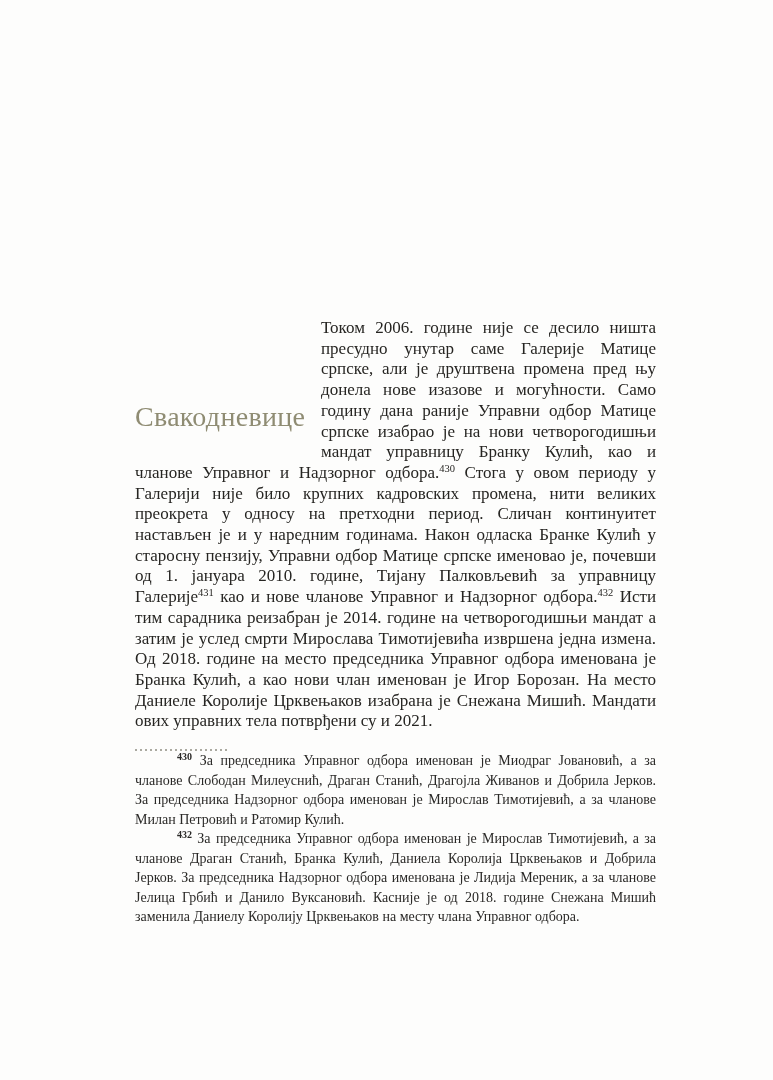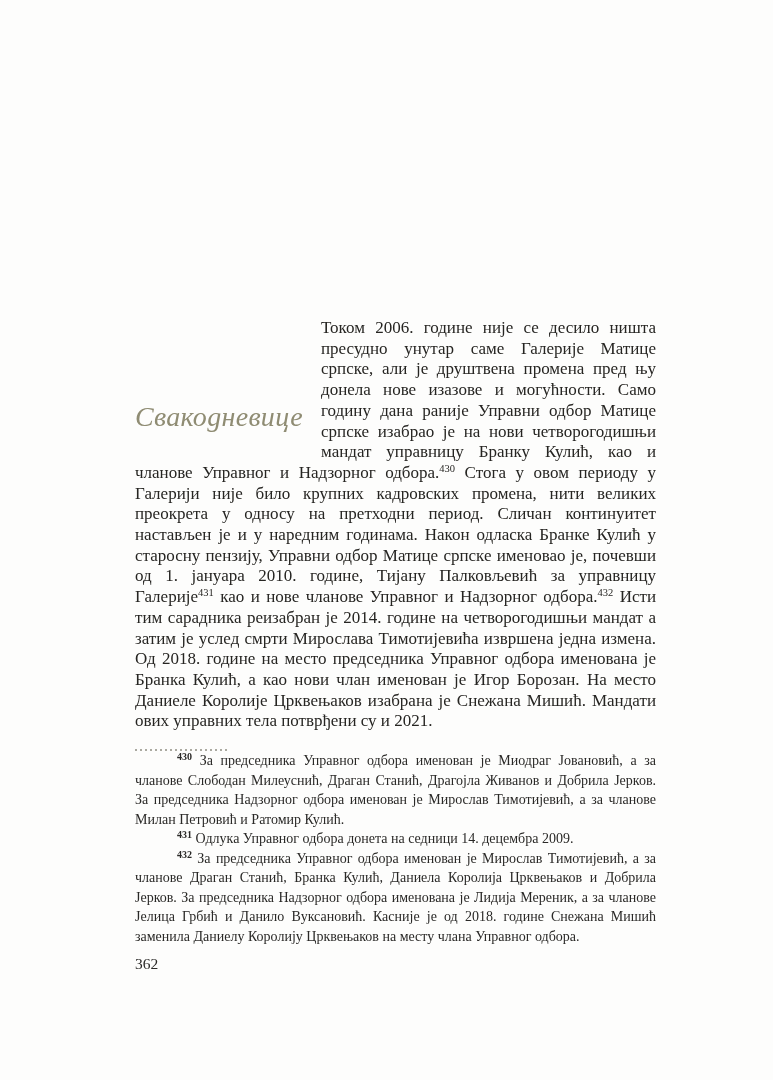--- a/index.html
+++ b/index.html
@@ -37,21 +37,20 @@
   .heading-float {
     float: left;
     width: 186px;
     height: 81px;
     margin-top: 62px;
     box-sizing: border-box;
     padding-top: 23px;
   }
   .section-heading {
     display: block;
-    font-style: italic;
     font-size: 28px;
     line-height: 1;
     color: #8f8c73;
     white-space: nowrap;
     letter-spacing: 0.3px;
   }
   .footnote-sep {
     margin-top: 17px;
     width: 93px;
     height: 2px;
@@ -89,19 +88,17 @@
     <p class="body-para">
       <span class="heading-float">
           <span class="section-heading">Свакодневице</span>
         </span><span>Током 2006. године није се десило ништа пресудно унутар саме Галерије Матице српске, али је друштвена промена пред њу донела нове изазове и могућности. Само годину дана раније Управни одбор Матице српске изабрао је на нови четворогодишњи мандат управницу Бранку Кулић, као и чланове Управног и Надзорног одбора.</span><sup>430</sup><span> Стога у овом периоду у Галерији није било крупних кадровских промена, нити великих преокрета у односу на претходни период. Сличан континуитет настављен је и у наредним годинама. Након одласка Бранке Кулић у старосну пензију, Управни одбор Матице српске именовао је, почевши од 1. јануара 2010. године, Тијану Палковљевић за управницу Галерије</span><sup>431</sup><span> као и нове чланове Управног и Надзорног одбора.</span><sup>432</sup><span> Исти тим сарадника реизабран је 2014. године на четворогодишњи мандат а затим је услед смрти Мирослава Тимотијевића извршена једна измена. Од 2018. године на место председника Управног одбора именована је Бранка Кулић, а као нови члан именован је Игор Борозан. На место Даниеле Королије Црквењаков изабрана је Снежана Мишић. Мандати ових управних тела потврђени су и 2021.</span>
     </p>
 
     <div class="footnote-sep"></div>
 
     <div class="footnotes">
       <p class="footnote"><sup class="fn-marker">430</sup> <span>За председника Управног одбора именован је Миодраг Јовановић, а за чланове Слободан Милеуснић, Драган Станић, Драгојла Живанов и Добрила Јерков. За председника Надзорног одбора именован је Мирослав Тимотијевић, а за чланове Милан Петровић и Ратомир Кулић.</span></p>
-      <p class="footnote"><sup class="fn-marker">431</sup> <span>Одлука Управног одбора донета на седници 14. децембра 2009.</span></p>
       <p class="footnote"><sup class="fn-marker">432</sup> <span>За председника Управног одбора именован је Мирослав Тимотијевић, а за чланове Драган Станић, Бранка Кулић, Даниела Королија Црквењаков и Добрила Јерков. За председника Надзорног одбора именована је Лидија Мереник, а за чланове Јелица Грбић и Данило Вуксановић. Касније је од 2018. године Снежана Мишић заменила Даниелу Королију Црквењаков на месту члана Управног одбора.</span></p>
     </div>
 
-    <div class="page-number">362</div>
   </div>
 </div>
 
 </body></html>

